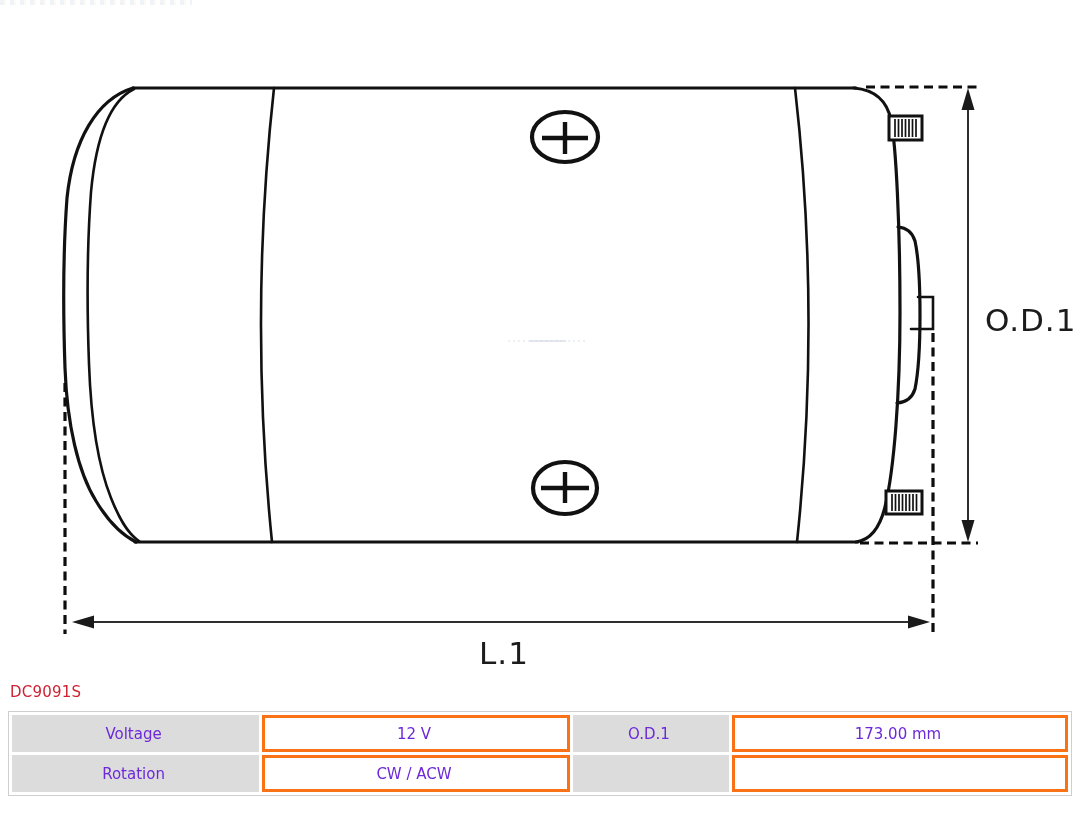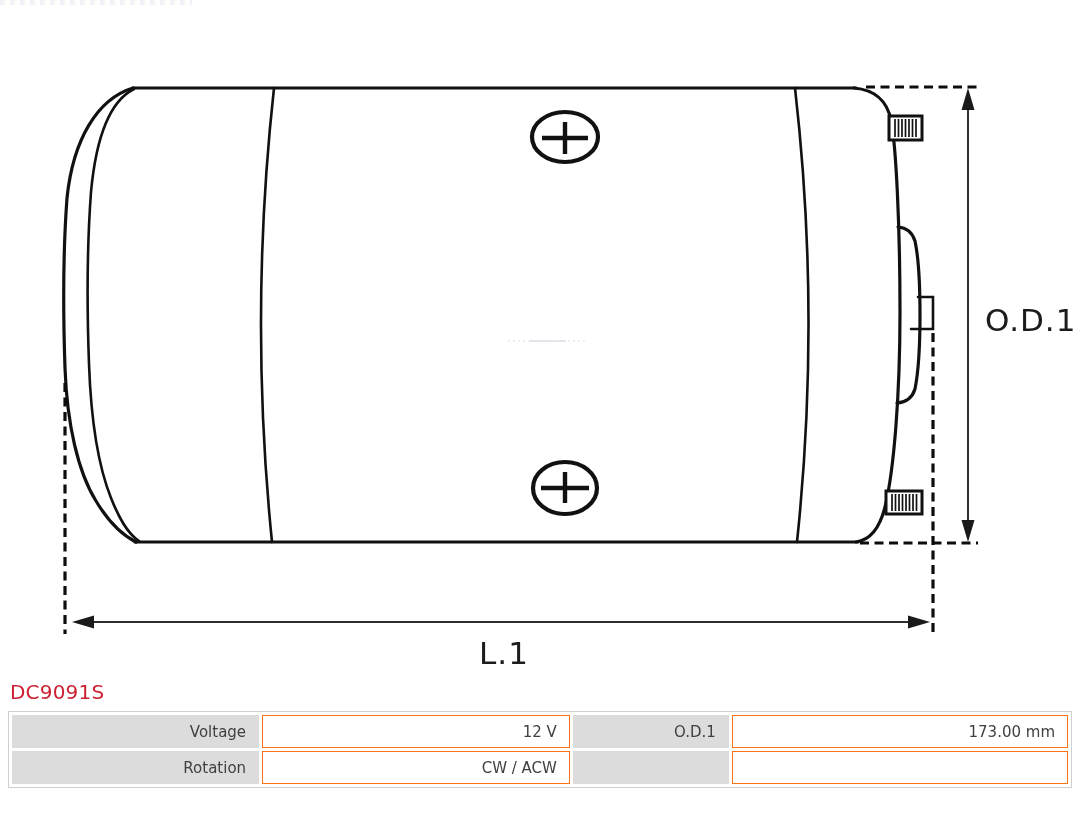--- a/index.html
+++ b/index.html
@@ -9,37 +9,37 @@
   .edge-artifact {
     position: absolute; left: 0; top: 0; width: 192px; height: 5px;
     background: repeating-linear-gradient(90deg, #b9c6d8 0 4px, #f2e7cf 4px 6px, transparent 6px 10px);
     opacity: 0.22;
   }
 
   .drawing { position: absolute; left: 0; top: 0; }
 
   .partno {
     position: absolute; left: 10px; top: 680px;
-    font-size: 20px; line-height: 24px; color: #cc2233;
+    font-size: 15px; line-height: 24px; color: #cc2233;
     letter-spacing: 0.2px;
   }
 
   table.spec {
     position: absolute; left: 8px; top: 711px; width: 1064px;
     border-collapse: separate; border-spacing: 3px;
     background: #ffffff; border: 1px solid #cfcfcf;
     table-layout: fixed;
   }
   table.spec td {
-    font-size: 15px; color: #404040; text-align: right;
+    font-size: 15px; color: #6d28d9; text-align: center;
     padding: 5px 12px 5px 8px; height: 21px; vertical-align: middle;
     white-space: nowrap; overflow: hidden;
   }
   td.lab { background: #dcdcdc; border: 1px solid #dcdcdc; }
-  td.val { background: #ffffff; border: 1px solid #f97316; }
+  td.val { background: #ffffff; border: 3px solid #f97316; }
 
   .dim-label { font-size: 31px; fill: #1c1c1c; letter-spacing: 1px; }
 </style>
 </head>
 <body>
 
 <div class="canvas">
 
   <div class="edge-artifact"></div>
 

